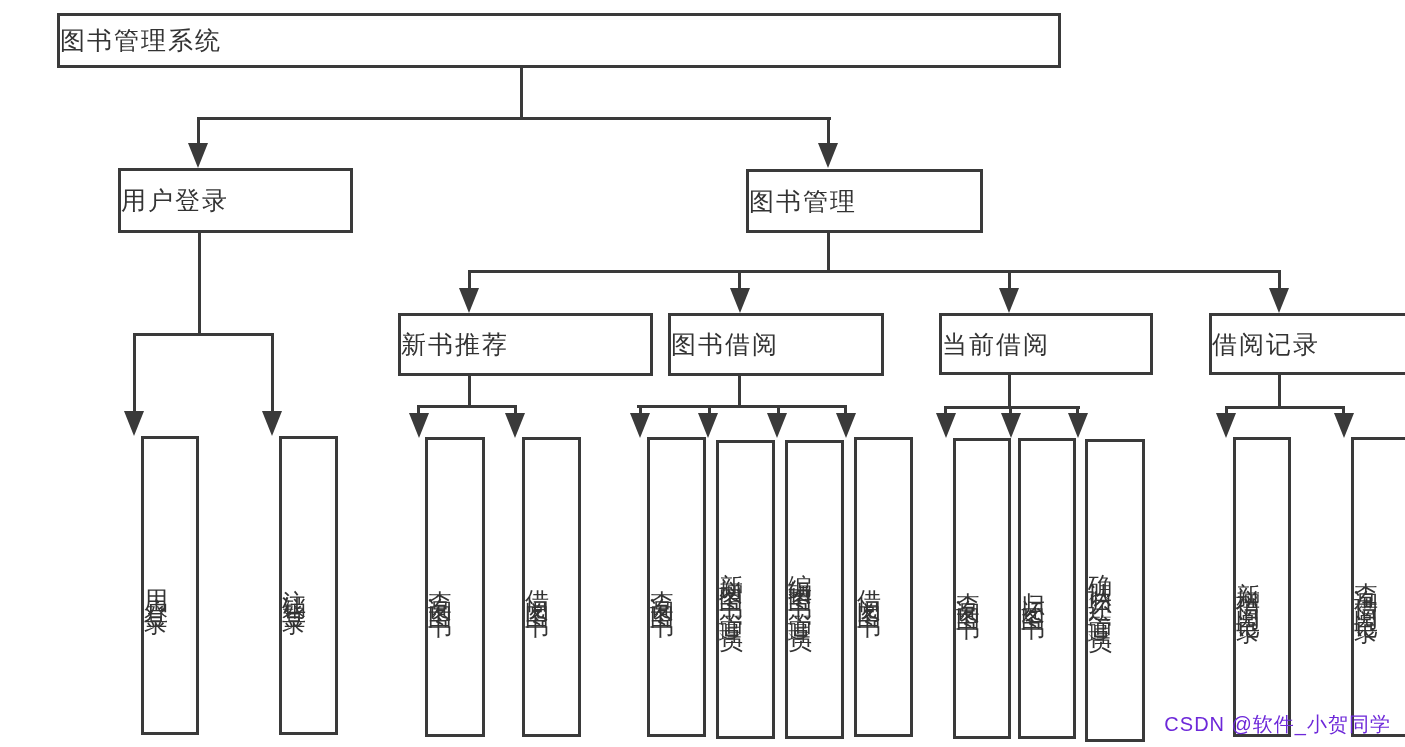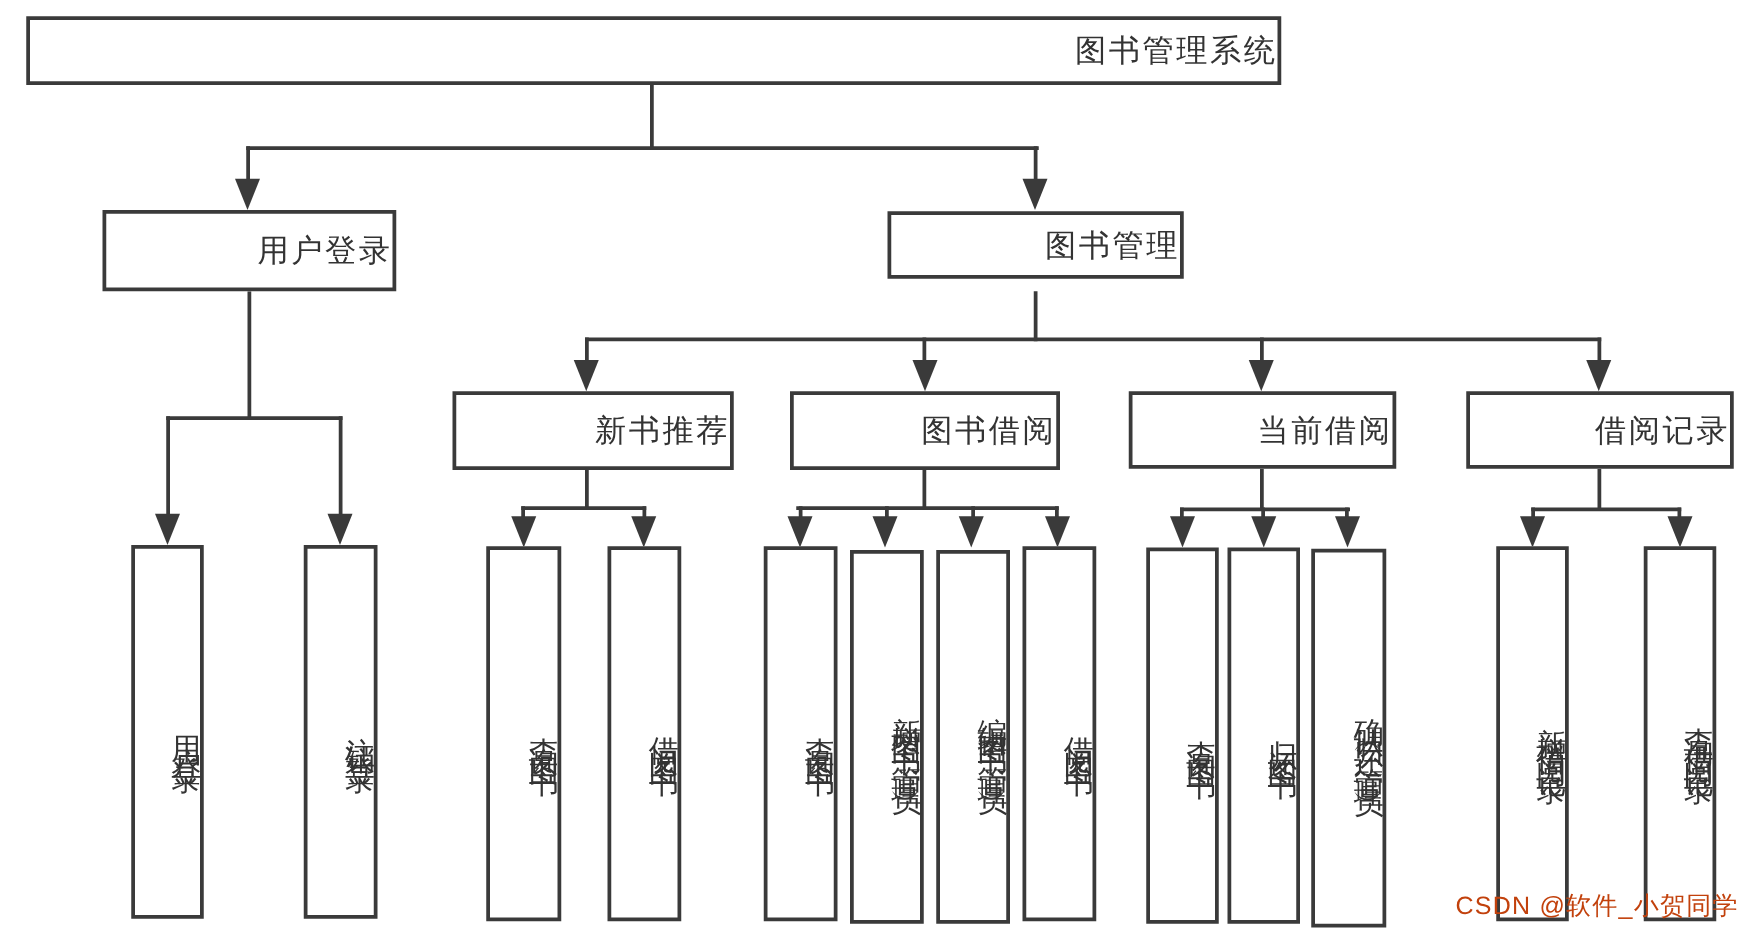--- a/index.html
+++ b/index.html
@@ -2,43 +2,43 @@
 <html><head>
 <meta charset="utf-8">
 <style>
   html,body{margin:0;padding:0;background:#ffffff;}
   .stage{
     position:relative;width:1405px;height:747px;background:#ffffff;
     font-family:"Liberation Sans",sans-serif;color:#333333;overflow:hidden;
   }
   .box{
     position:absolute;border:3px solid #3a3a3a;background:#ffffff;
-    box-sizing:border-box;display:flex;align-items:center;justify-content:flex-end;
+    box-sizing:border-box;display:flex;align-items:center;justify-content:flex-start;margin-left:36px;
   }
   .hlabel{font-size:25px;letter-spacing:2px;color:#333333;white-space:nowrap;}
   .vtext{
     writing-mode:vertical-rl;font-size:24px;letter-spacing:8px;line-height:1;
     color:#333333;white-space:nowrap;
   }
   .line{position:absolute;background:#3a3a3a;}
   .arrow{
     position:absolute;width:0;height:0;
     border-left:10px solid transparent;border-right:10px solid transparent;
     border-top:25px solid #3a3a3a;
   }
   .watermark{
     position:absolute;right:14px;top:711px;font-size:20px;
-    color:#c2410c;letter-spacing:1px;white-space:nowrap;
+    color:#6d28d9;letter-spacing:1px;white-space:nowrap;
   }
 
   
   #n-root   {left:21px;  top:13px;  width:1004px;height:55px;}
   #n-ulogin {left:82px;  top:168px; width:235px; height:65px;}
-  #n-bmgmt  {left:710px; top:169px; width:237px; height:54px;}
-  #n-rec    {left:362px; top:313px; width:225px; height:63px;padding-left:44px;}
+  #n-bmgmt  {left:710px; top:169px; width:237px; height:64px;}
+  #n-rec    {left:362px; top:313px; width:255px; height:63px;}
   #n-borrow {left:632px; top:313px; width:216px; height:63px;}
   #n-current{left:903px; top:313px; width:214px; height:62px;}
   #n-record {left:1173px;top:313px; width:214px; height:62px;}
   #f-ul1{left:105px; top:436px;width:58px;height:299px;}
   #f-ul2{left:243px; top:436px;width:59px;height:299px;}
   #f-nb1{left:389px; top:437px;width:60px;height:300px;}
   #f-nb2{left:486px; top:437px;width:59px;height:300px;}
   #f-bb1{left:611px; top:437px;width:59px;height:300px;}
   #f-bb2{left:680px; top:440px;width:59px;height:299px;}
   #f-bb3{left:749px; top:440px;width:59px;height:299px;}

